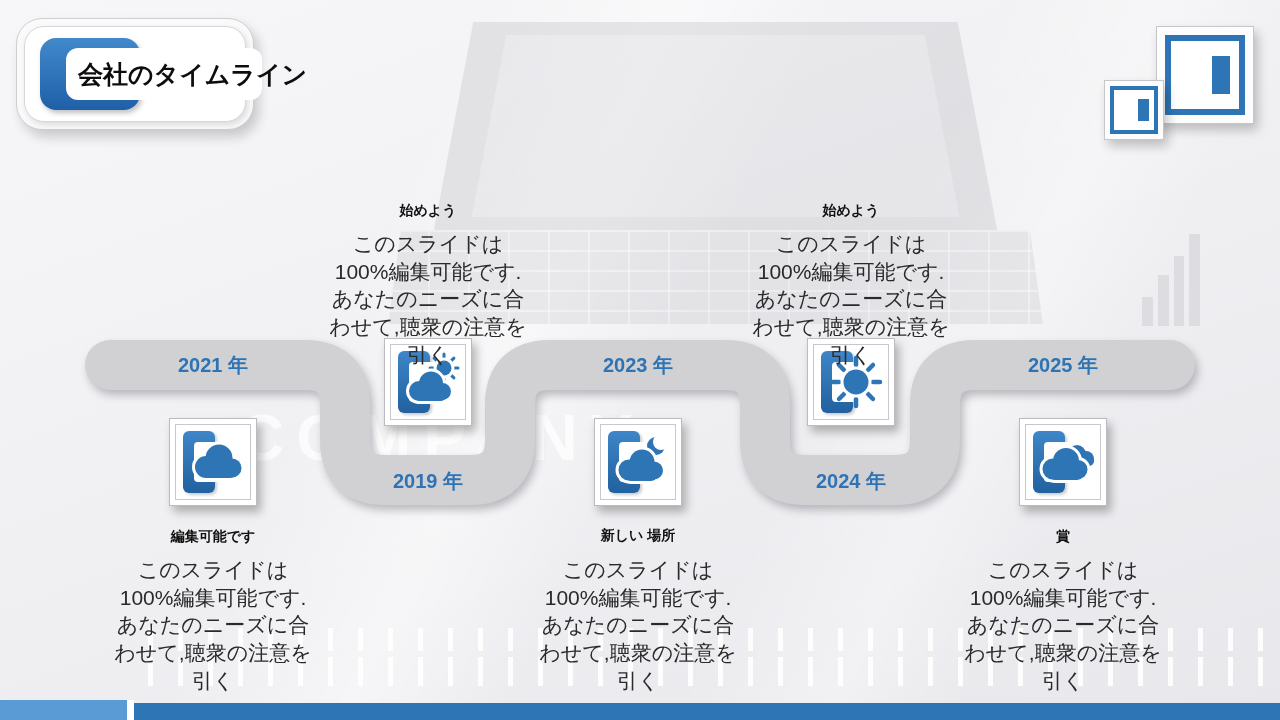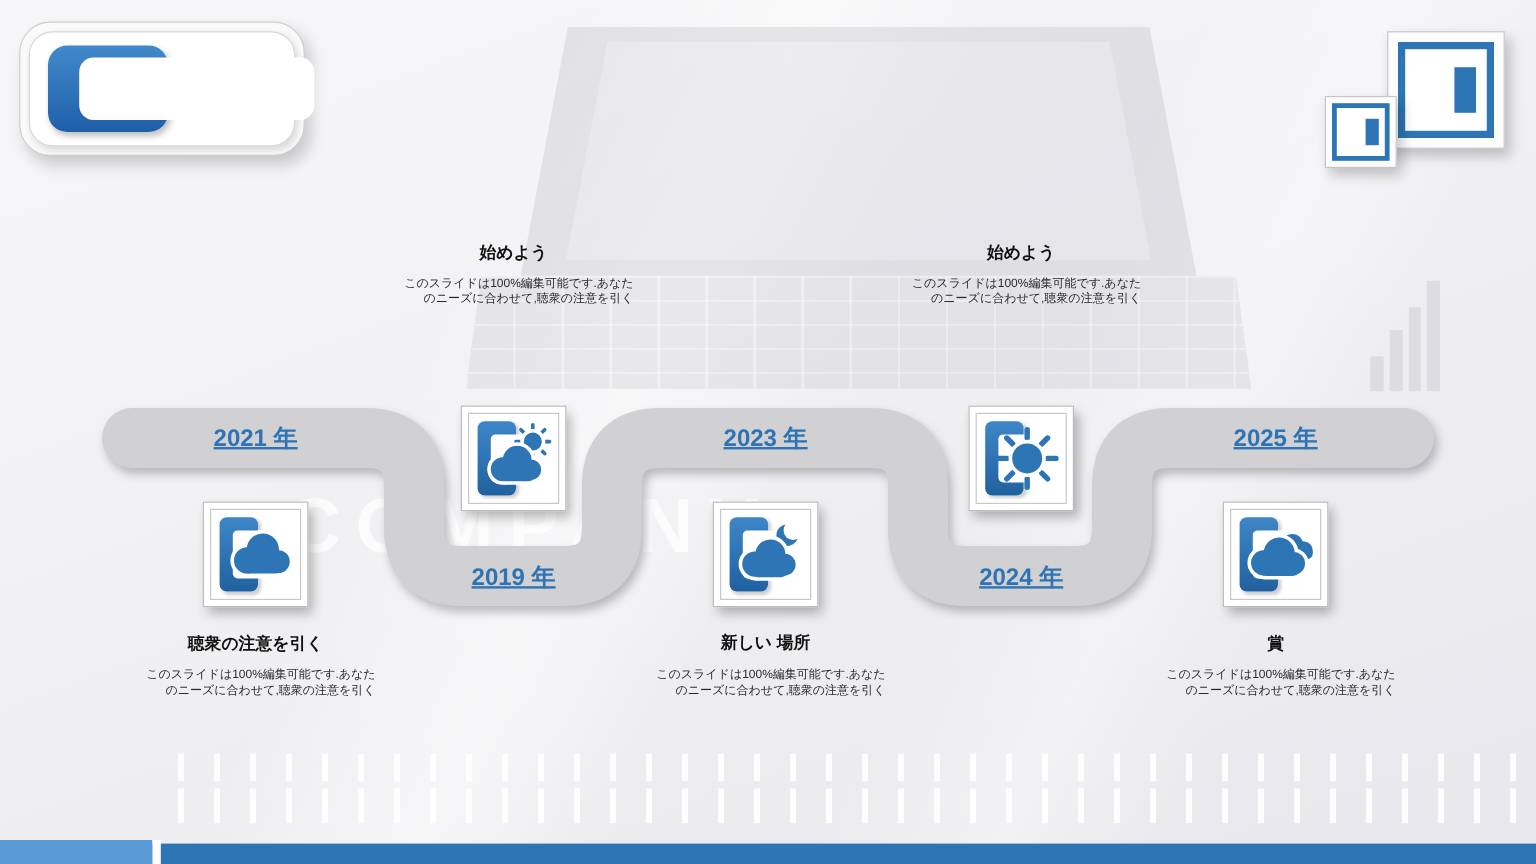--- a/index.html
+++ b/index.html
@@ -74,25 +74,25 @@
   .decor-small .bar{right:15px; top:19px; width:11px; height:22px;}
 
   
   .milestone{position:absolute; inset:0; pointer-events:none; z-index:3;}
   .m1{--cx:213px; --yy:365px; --iy:462px; --hy:537px; --by:556px;}
   .m2{--cx:428px; --yy:481px; --iy:382px; --hy:211px; --by:230px;}
   .m3{--cx:638px; --yy:365px; --iy:462px; --hy:536px; --by:556px;}
   .m4{--cx:851px; --yy:481px; --iy:382px; --hy:211px; --by:230px;}
   .m5{--cx:1063px; --yy:365px; --iy:462px; --hy:537px; --by:556px;}
   .ms-year{position:absolute; left:var(--cx); top:var(--yy); transform:translate(-50%,-50%);
-    color:#2e74b5; font-size:20px; font-weight:bold; white-space:nowrap;text-decoration:underline;}
+    color:#2e74b5; font-size:20px; font-weight:bold; white-space:nowrap;}
   .ms-head{position:absolute; left:var(--cx); top:var(--hy); transform:translate(-50%,-50%);
     font-size:14px; font-weight:bold; color:#111; white-space:nowrap;}
   .ms-body{position:absolute; left:var(--cx); top:var(--by); transform:translateX(-50%);
-    width:200px; font-size:10px; line-height:1.32; color:#2a2a2a; text-align:right;}
+    width:200px; font-size:21px; line-height:1.32; color:#2a2a2a; text-align:center;}
   .ms-icon{position:absolute; left:var(--cx); top:var(--iy); transform:translate(-50%,-50%); width:88px; height:88px;}
   .icon-frame-outer{position:absolute; inset:0; background:#fff; border:1px solid #bcbcc0; box-shadow:4px 6px 9px rgba(0,0,0,.28);}
   .icon-frame-inner{position:absolute; inset:6px; background:#fff; border:1px solid #c8c8cc;}
   .icon-content{position:absolute; inset:8px;}
   .bracket{position:absolute; left:6px; top:5px; width:32px; height:62px; border-radius:6px;
     background:linear-gradient(180deg,#3e86c8,#21619f); box-shadow:2px 2px 3px rgba(0,0,0,.2);}
   .bracket-notch{position:absolute; left:17px; top:16px; width:28px; height:40px; border-radius:4px; background:#fff;}
   .glyph{position:absolute; left:12px; top:6px; width:58px; height:60px;}
   .glyph .halo{fill:#fff; stroke:#fff; stroke-width:6; stroke-linecap:round; stroke-linejoin:round;}
   .glyph .ink{fill:#2e75b6;}
@@ -128,20 +128,21 @@
 
   <svg class="road" width="1280" height="720" viewBox="0 0 1280 720">
     <path d="M 110 365 H 305 Q 345 365 345 405 V 440 Q 345 480 385 480 H 470 Q 510 480 510 440 V 405 Q 510 365 550 365 H 725 Q 765 365 765 405 V 440 Q 765 480 805 480 H 895 Q 935 480 935 440 V 405 Q 935 365 975 365 H 1170" fill="none" stroke="#d1d1d4" stroke-width="50" stroke-linecap="round" stroke-linejoin="round"></path>
   </svg>
 
   <div class="title-badge">
     <div class="layer1"></div>
     <div class="layer2"></div>
     <div class="pill-blue"></div>
     <div class="pill-white"></div>
+    <div class="title-text">会社のタイムライン</div>
   </div>
 
   <div class="decor decor-big">
     <div class="back"></div>
     <div class="frame"></div>
     <div class="bar"></div>
   </div>
   <div class="decor decor-small">
     <div class="back"></div>
     <div class="frame"></div>
@@ -165,21 +166,21 @@
             </g>
           <g class="ink">
               <circle cx="17" cy="35" r="11"></circle>
               <circle cx="30" cy="26" r="13.5"></circle>
               <circle cx="43" cy="36" r="9.5"></circle>
               <rect x="13" y="34" width="34" height="12" rx="6"></rect>
             </g>
         </svg>
       </div>
     </div>
-    <div class="ms-head">聴衆の注意を引く</div>
+    <div class="ms-head">編集可能です</div>
     <div class="ms-body">このスライドは100%編集可能です.あなたのニーズに合わせて,聴衆の注意を引く</div>
   </div>
 
   <div class="milestone m2">
     <div class="ms-year">2019 年</div>
     <div class="ms-icon">
       <div class="icon-frame-outer"></div>
       <div class="icon-frame-inner"></div>
       <div class="icon-content">
         <div class="bracket"></div>

